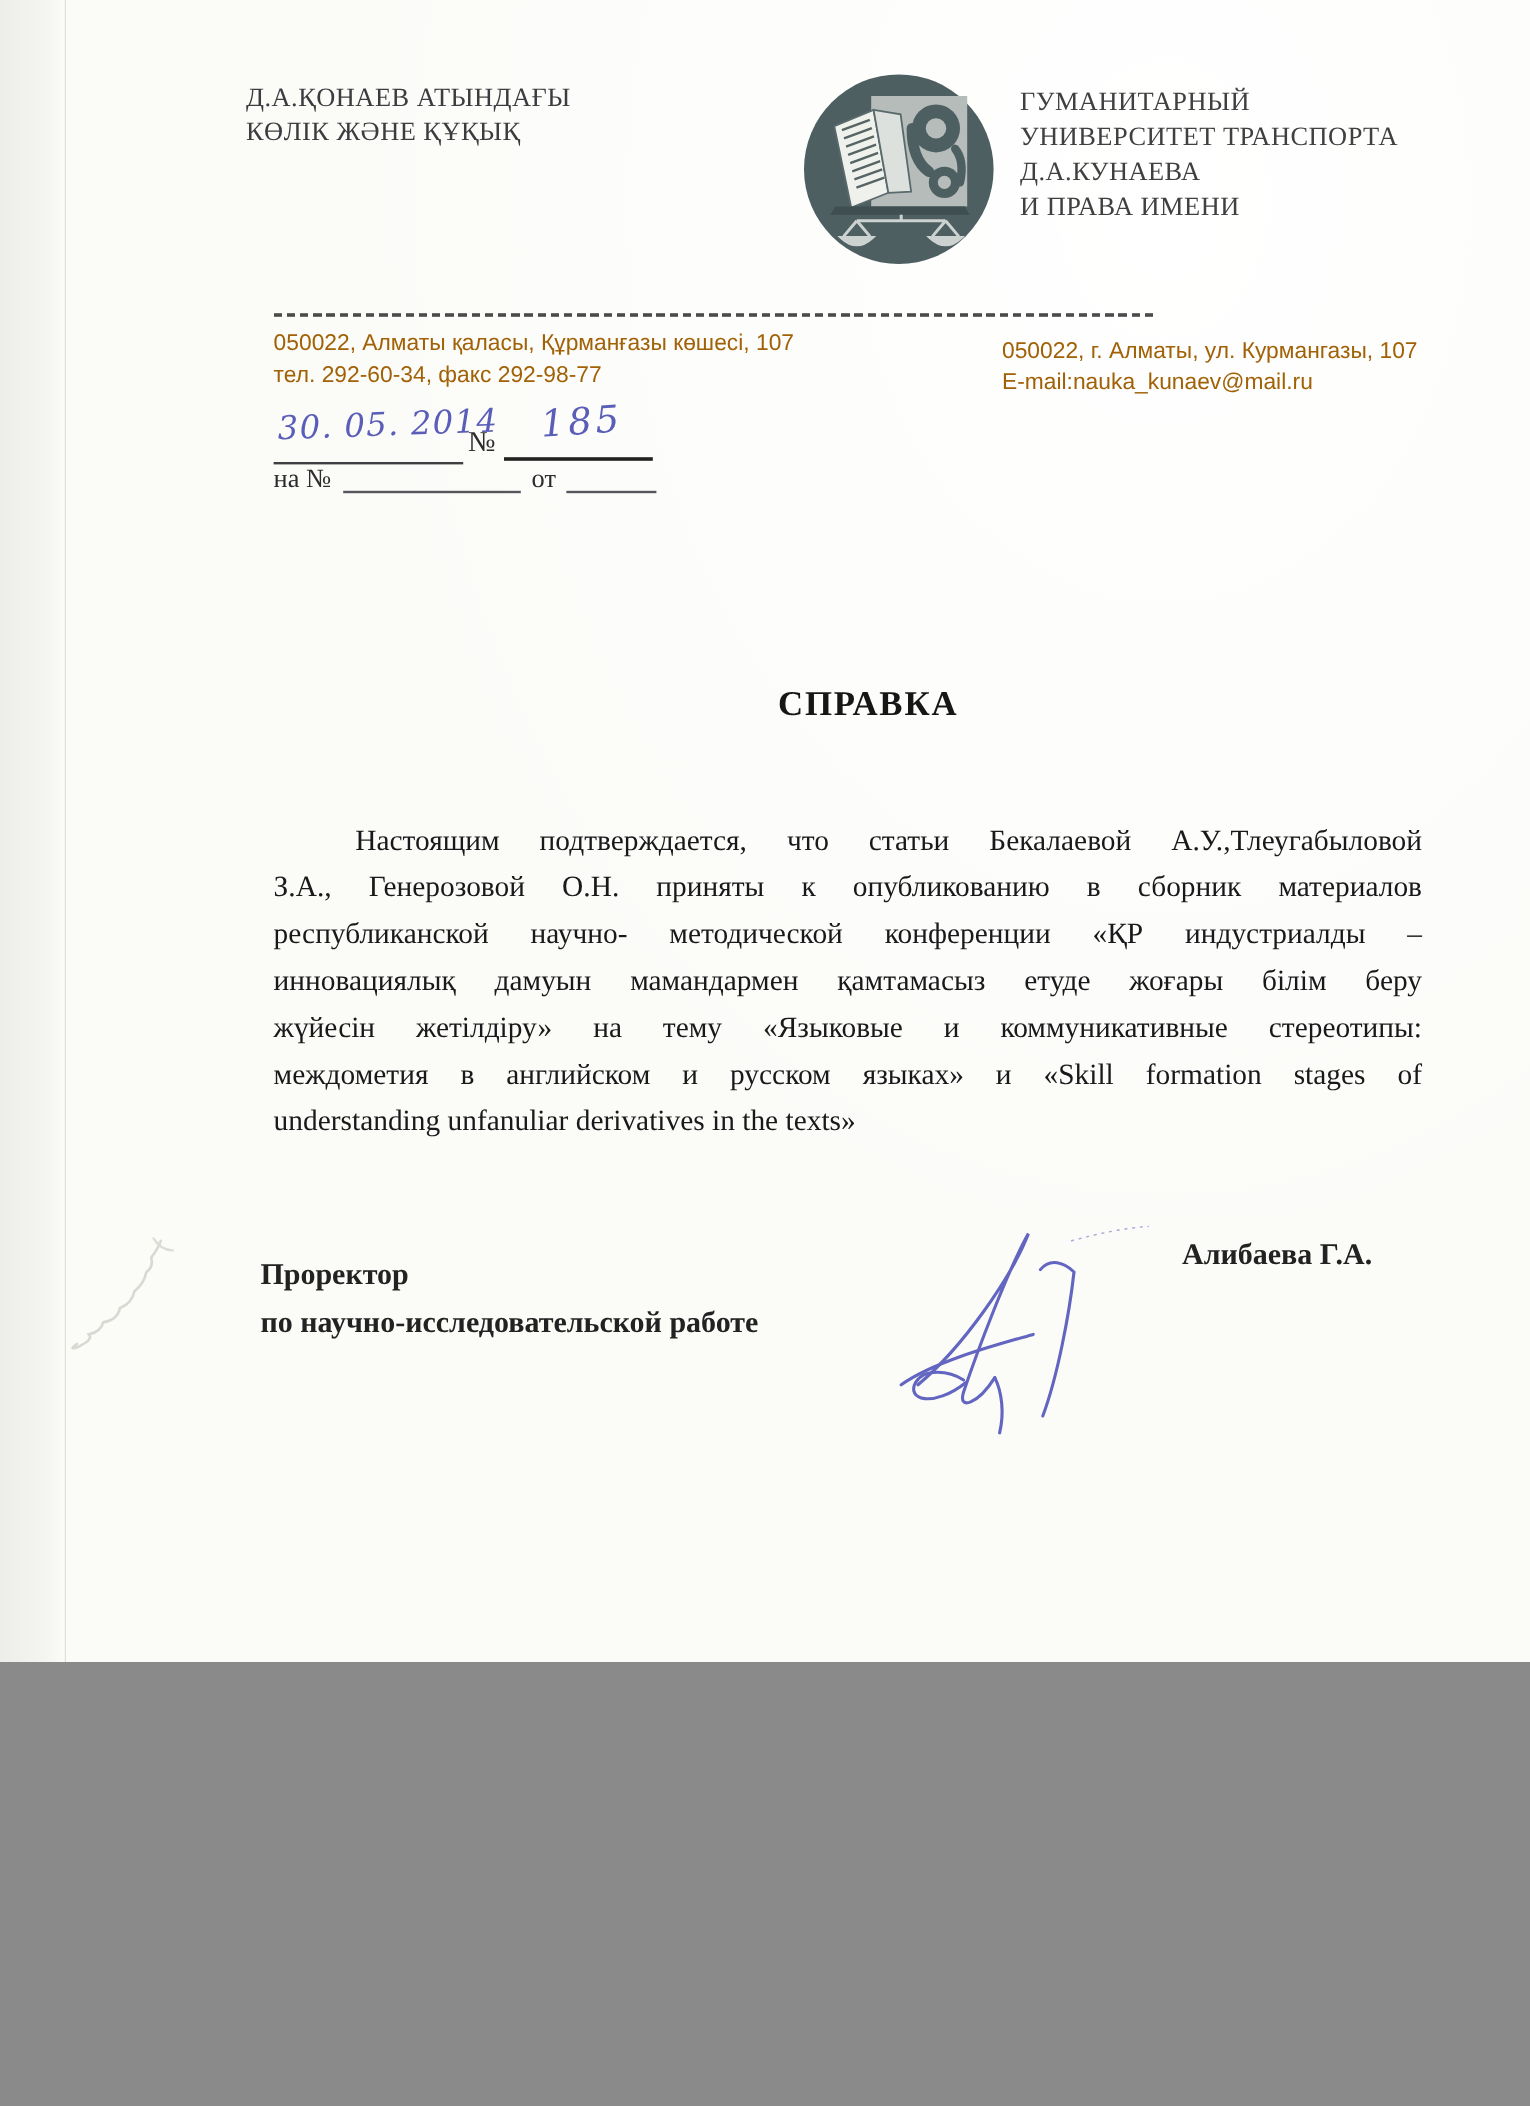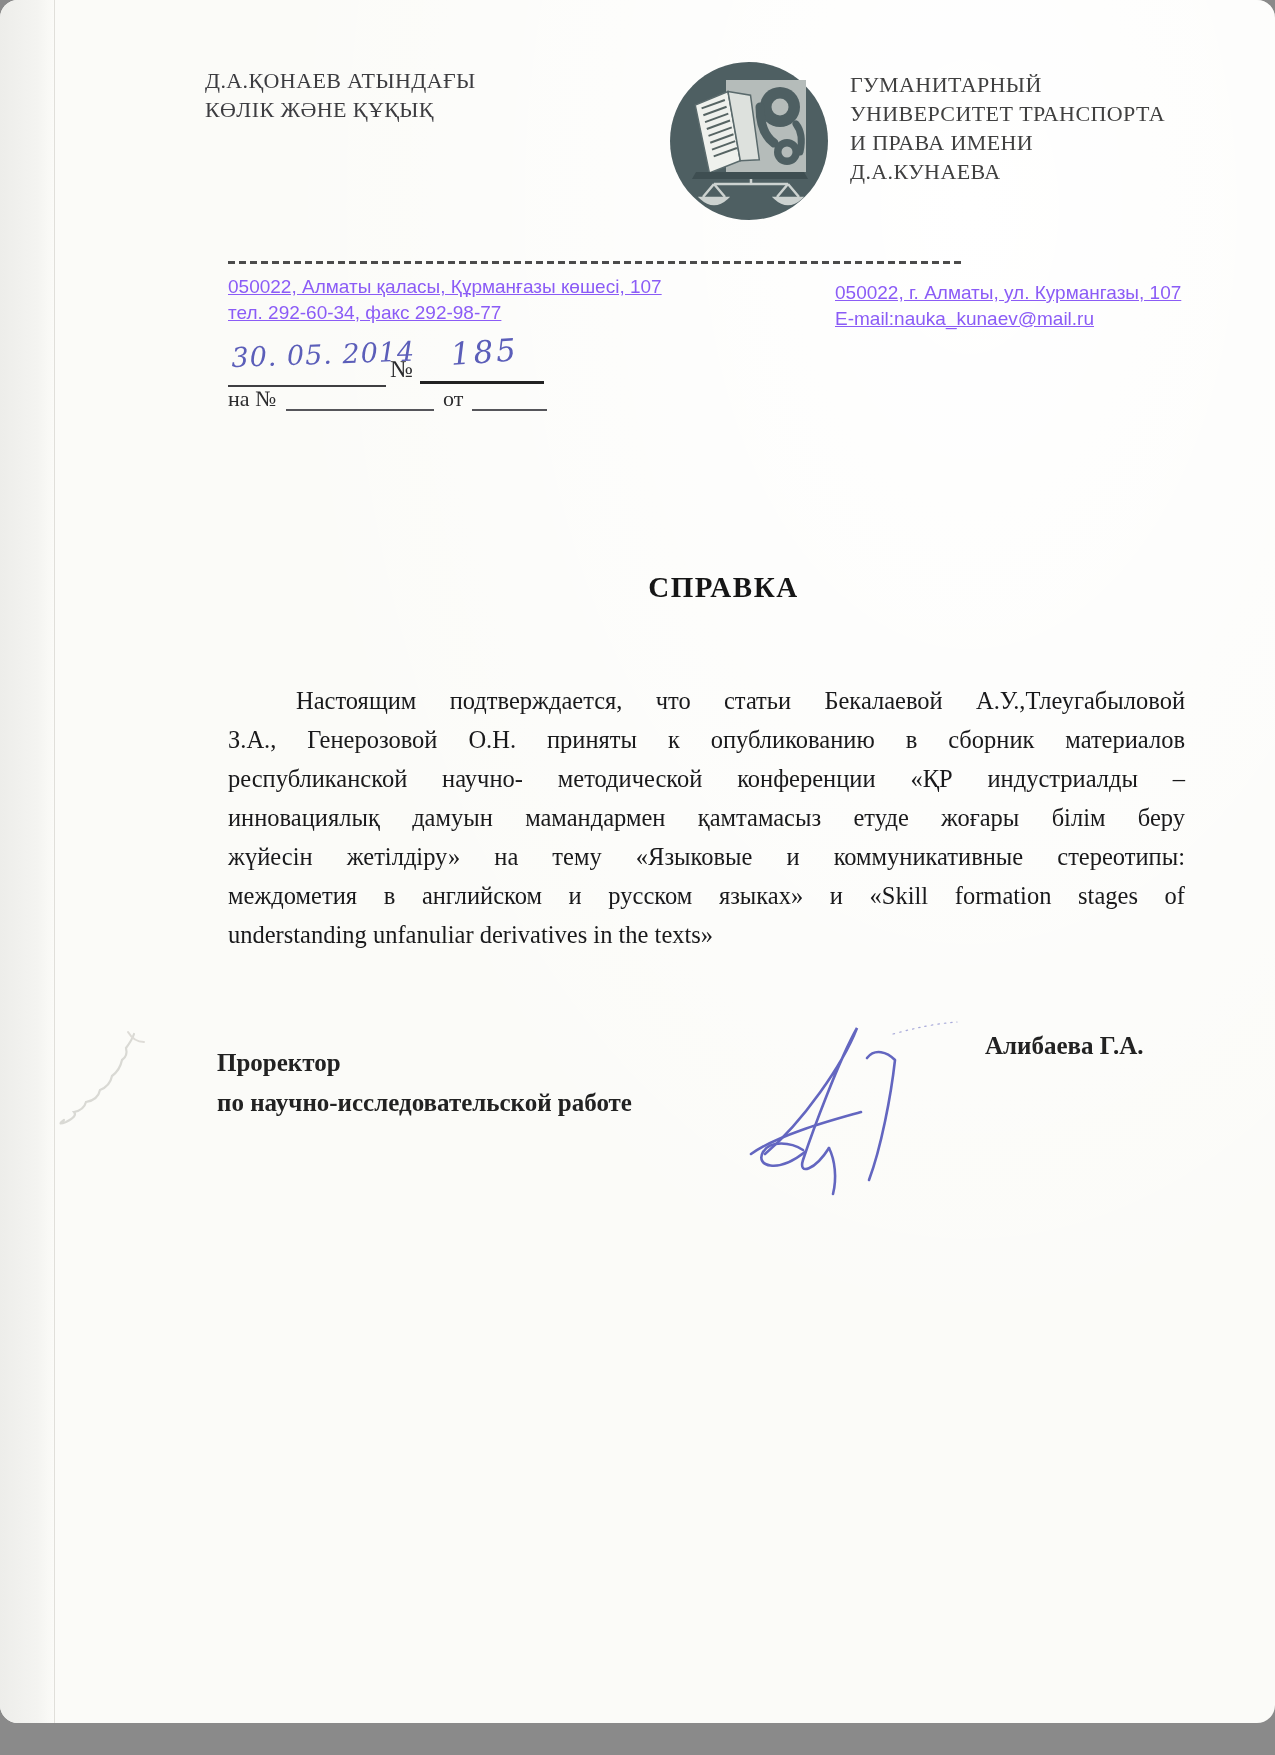--- a/index.html
+++ b/index.html
@@ -1,21 +1,20 @@
 <!DOCTYPE html>
 <html lang="ru"><head>
 <meta charset="utf-8">
 <style>
   html,body{margin:0;padding:0;background:#8a8a8a;}
   .page{
-    position:relative;width:1275px;height:1723px;margin:0 auto;
+    position:relative;width:1275px;height:1385px;margin:0 auto;
     background:#fbfbf8;overflow:hidden;
     font-family:"Liberation Serif","DejaVu Serif",serif;
     color:#1e1e1e;
-    border-radius:18px;
   }
   .scan-edge{
     position:absolute;left:0;top:0;width:54px;height:1755px;
     background:linear-gradient(to right,#ededea,#f4f4f1 70%,#fbfbf8);
     border-right:1px solid #e0dfda;
   }
   .scan-shade{
     position:absolute;left:54px;top:0;right:0;height:100%;
     background:radial-gradient(ellipse at 75% 12%, #ffffff 0%, rgba(255,255,255,0) 55%);
     pointer-events:none;
@@ -24,21 +23,21 @@
   .org-left{position:absolute;left:205px;top:66px;width:430px;
     font-size:22px;line-height:29px;color:#3c3c40;letter-spacing:.4px;}
   .org-right{position:absolute;left:850px;top:70px;width:360px;
     font-size:22px;line-height:29px;color:#404040;letter-spacing:.4px;}
   .logo{position:absolute;left:668px;top:60px;width:162px;height:162px;}
   .dash-sep{
     position:absolute;left:228px;top:261px;width:735px;height:3px;
     background:repeating-linear-gradient(90deg,#4b4b4b 0 7px,transparent 7px 11px);
   }
   .addr{position:absolute;font-family:"Liberation Sans","DejaVu Sans",sans-serif;
-    font-size:19px;line-height:26px;color:#8b5cf6;text-decoration:underline;}
+    font-size:19px;line-height:26px;color:#a16207;}
   .addr-left{left:228px;top:274px;width:460px;}
   .addr-right{left:835px;top:280px;width:360px;}
   
   .hand{color:#5b5eb9;font-style:italic;font-family:"DejaVu Serif",serif;}
   .ref-date{position:absolute;left:232px;top:342px;font-size:27px;letter-spacing:1px;
     transform:rotate(-2deg);transform-origin:left bottom;}
   .ref-no-sign{position:absolute;left:390px;top:356px;font-size:24px;color:#2c2c2e;}
   .ref-number{position:absolute;left:452px;top:336px;font-size:31px;letter-spacing:3px;
     transform:rotate(-4deg);transform-origin:left bottom;}
   .u-date{position:absolute;left:228px;top:385px;width:158px;border-top:2px solid #3f3f42;}
@@ -106,22 +105,22 @@
       <path d="M46 124 l-11 13 M46 124 l11 13"></path>
       <path d="M120 124 l-11 13 M120 124 l11 13"></path>
       <path d="M33 138 q13 12 26 0 Z" fill="#ccd2d0"></path>
       <path d="M107 138 q13 12 26 0 Z" fill="#ccd2d0"></path>
     </g>
   </svg>
 
   <div class="org-right">
     <div>ГУМАНИТАРНЫЙ</div>
     <div>УНИВЕРСИТЕТ ТРАНСПОРТА</div>
+    <div>Д.А.КУНАЕВА</div>
     <div>И ПРАВА ИМЕНИ</div>
-    <div>Д.А.КУНАЕВА</div>
   </div>
 
   <div class="dash-sep"></div>
 
   <div class="addr addr-left">
     <div>050022, Алматы қаласы, Құрманғазы көшесі, 107</div>
     <div>тел. 292-60-34, факс 292-98-77</div>
   </div>
   <div class="addr addr-right">
     <div>050022, г. Алматы, ул. Курмангазы, 107</div>

